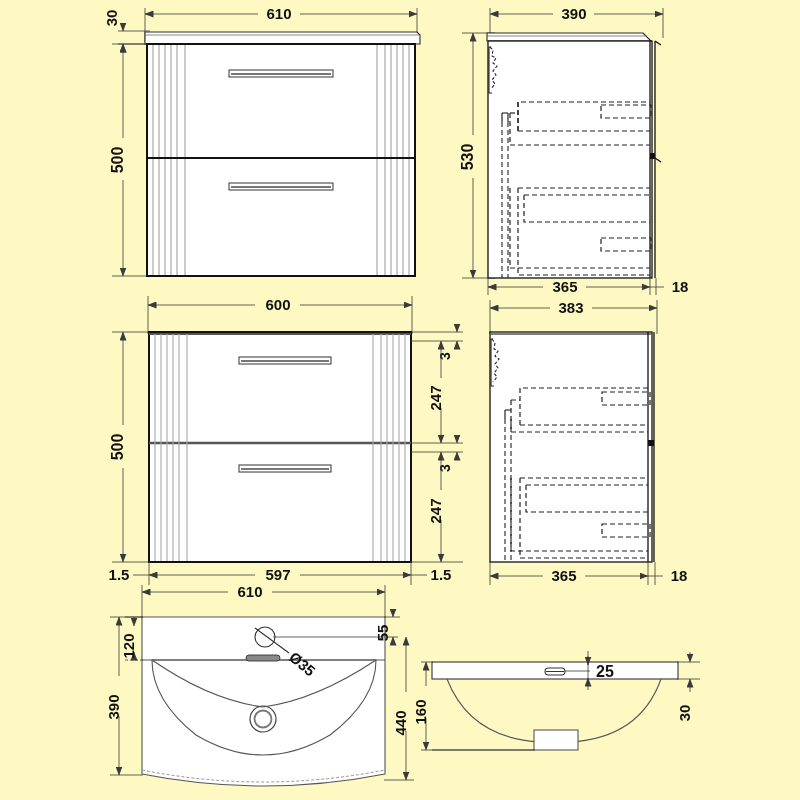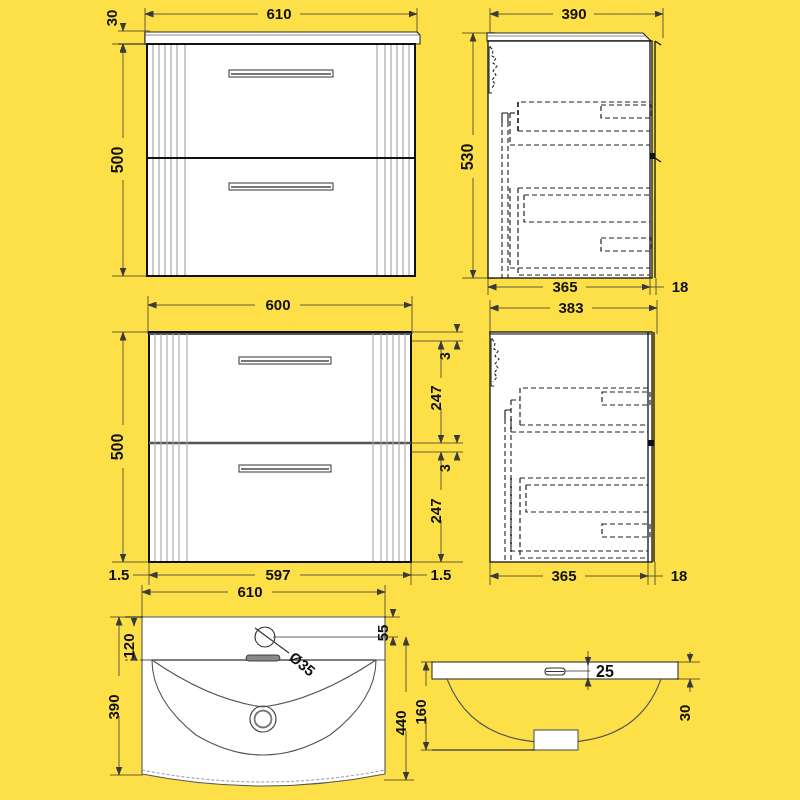--- a/index.html
+++ b/index.html
@@ -1,19 +1,19 @@
 <!DOCTYPE html>
 <html><head>
 <meta charset="utf-8">
 <title>Vanity Unit Technical Drawing</title>
 <style>
   html,body{margin:0;padding:0;background:#ffffff;}
   body{width:800px;height:800px;overflow:hidden;
        font-family:"Liberation Sans", sans-serif;}
-  #sheet{position:relative;width:800px;height:800px;background:#fde047;}
+  #sheet{position:relative;width:800px;height:800px;background:#fef9c3;}
   svg{display:block;}
   text{font-family:"Liberation Sans", sans-serif;font-weight:bold;fill:#111111;}
 </style>
 </head>
 <body>
 
 <div id="sheet">
 <svg width="800" height="800" viewBox="0 0 800 800">
 
   <defs>

